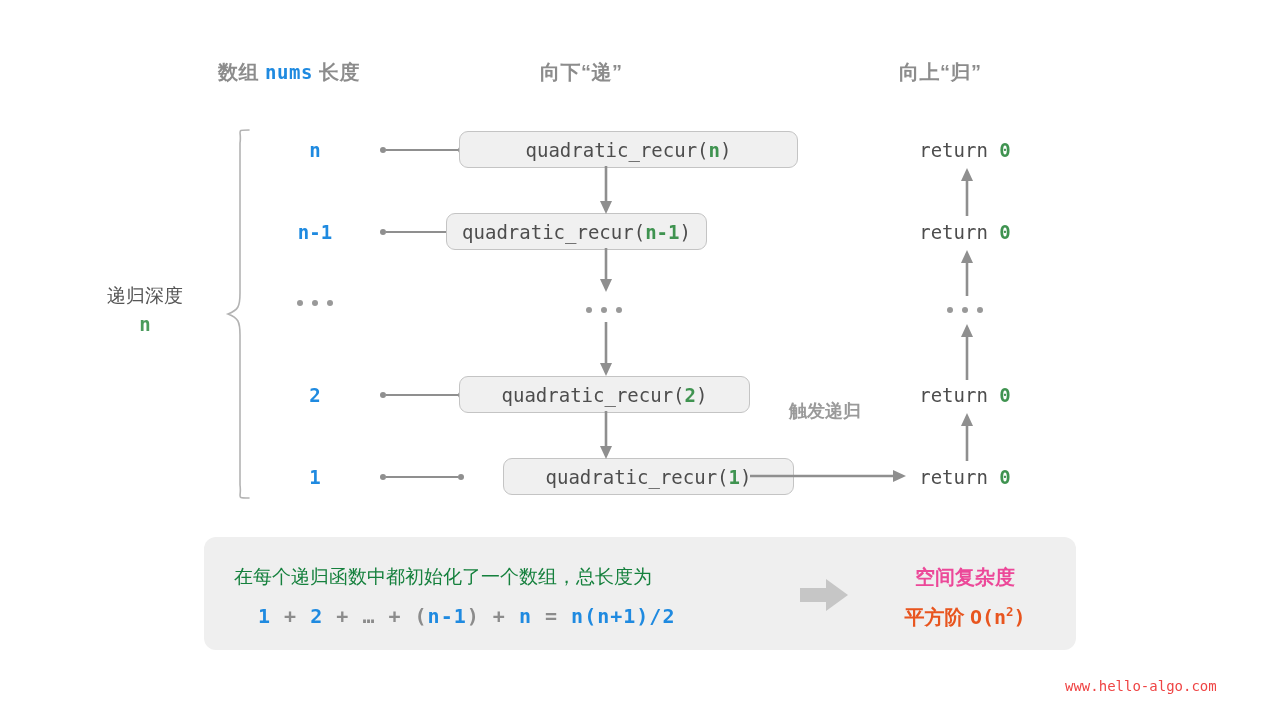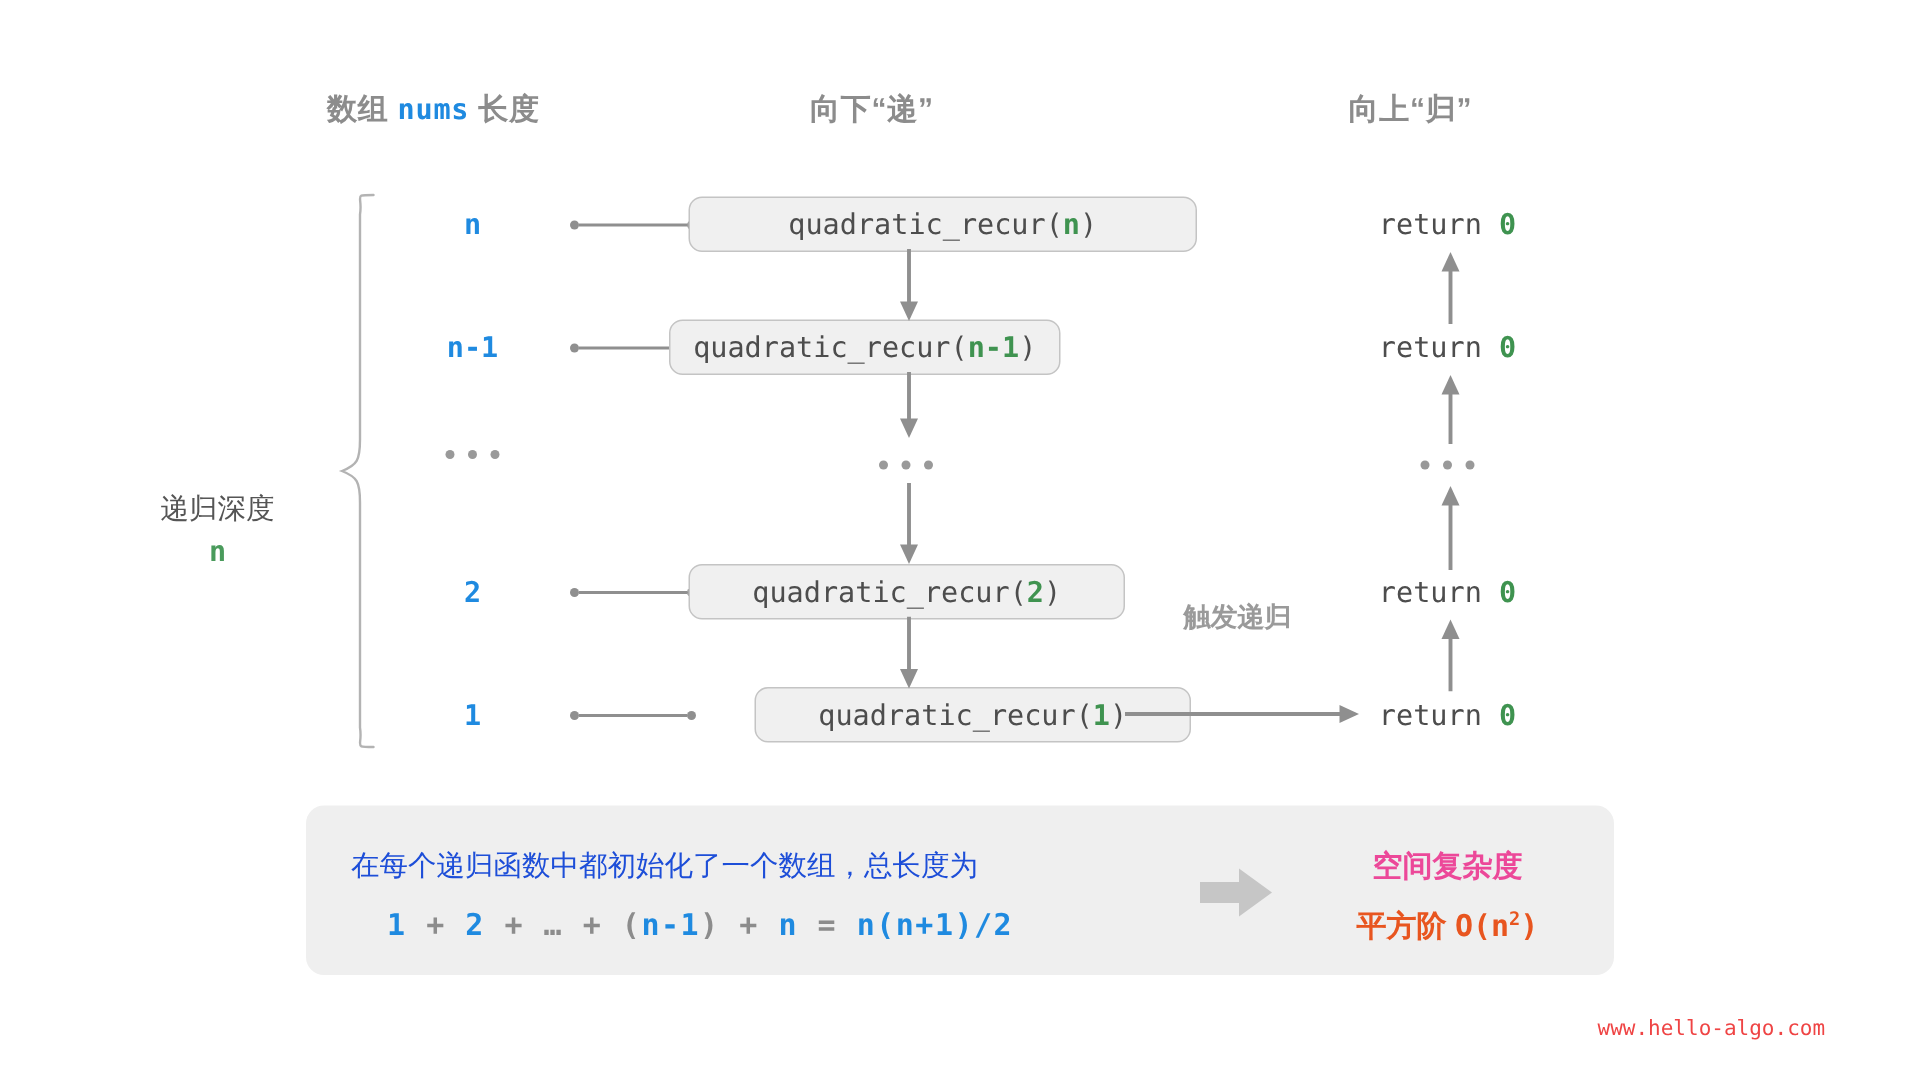--- a/index.html
+++ b/index.html
@@ -37,21 +37,20 @@
     font-size: 19px;
   }
 
   
   .depth-label {
     color: #555555;
     font-size: 19px;
     text-align: center;
     line-height: 1.55;
     white-space: nowrap;
-    margin-top: 44px;
   }
   .depth-label .nvar {
     color: #4a9b5c;
     font-family: "DejaVu Sans Mono", "Liberation Mono", monospace;
     font-weight: bold;
     font-size: 19px;
   }
 
   
   .arg-val {
@@ -132,21 +131,21 @@
     text-align: center;
     white-space: nowrap;
   }
 
   
   .panel {
     background: #efefef;
     border-radius: 12px;
   }
   .panel-text {
-    color: #1d4ed8;
+    color: #15803d;
     font-size: 19px;
     white-space: nowrap;
   }
   .panel-formula {
     font-family: "DejaVu Sans Mono", "Liberation Mono", monospace;
     font-size: 20px;
     font-weight: bold;
     color: #8c8c8c;
     white-space: nowrap;
     letter-spacing: 1px;

